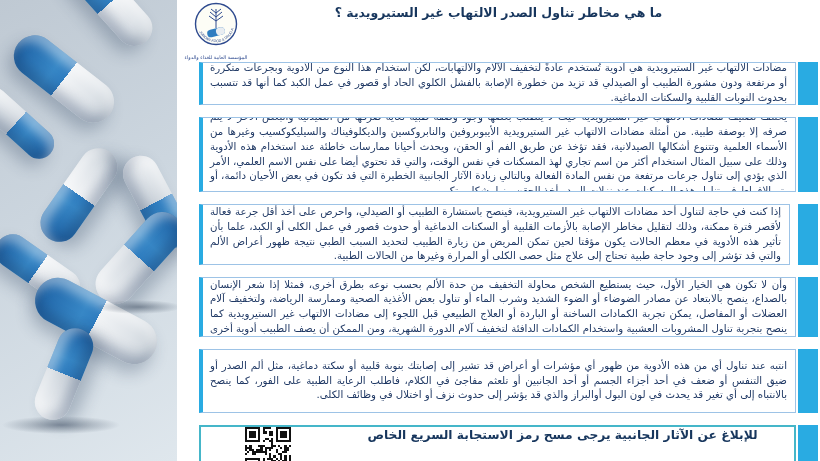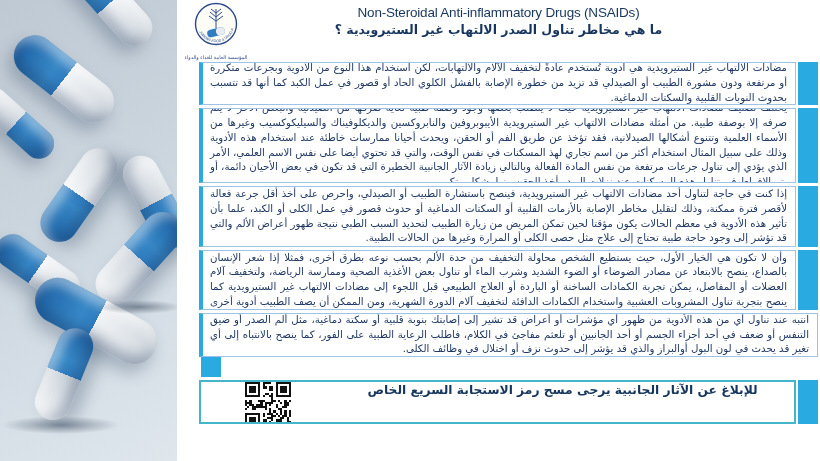--- a/index.html
+++ b/index.html
@@ -23,27 +23,27 @@
            padding:0 2px;}
 
   .hdr{position:relative;height:62px;}
   .logo{position:absolute;left:5px;top:1px;width:64px;height:60px;text-align:center;}
   .logo .cap-txt{font-size:5px;line-height:5px;color:#2e4a8f;direction:rtl;}
   .titles{padding-top:4px;text-align:center;color:#17365d;}
   .t-ar{font-size:13px;font-weight:bold;direction:rtl;line-height:17px;}
   .t-en{font-size:13.5px;letter-spacing:-.2px;font-family:"Liberation Sans",sans-serif;line-height:17px;}
   .t-sub{font-size:12.5px;font-weight:bold;direction:rtl;line-height:18px;}
 
-  .row{display:flex;margin-bottom:3px;padding-left:20px;}
+  .row{display:flex;margin-bottom:12px;padding-left:20px;}
   .rbar{width:20px;background:#29abe2;margin-left:2px;flex:0 0 20px;}
   .pbox{flex:1;background:#fff;border:1px solid #9dc3e6;border-left:4px solid #29abe2;
         display:flex;align-items:center;box-sizing:border-box;overflow:hidden;}
   .ptxt{direction:rtl;text-align:justify;color:#1f3864;font-size:10.2px;line-height:1.44;
         padding:2px 8px 2px 7px;width:100%;box-sizing:border-box;}
-  .h1r{height:43px;} .h2r{height:75px;} .h3r{height:61px;} .h4r{height:60px;} .h5r{height:64px;flex-direction:column;}
+  .h1r{height:43px;} .h2r{height:75px;} .h3r{height:61px;gap:6px;} .h4r{height:60px;} .h5r{height:64px;}
 
   .qrbox{flex:1;background:#fff;border:2px solid #45b6c9;box-sizing:border-box;height:44px;
          display:flex;align-items:flex-start;overflow:hidden;}
   .qr{flex:0 0 46px;height:46px;margin-left:44px;}
   .qrtext{flex:1;direction:rtl;text-align:center;color:#17365d;font-weight:bold;
           font-size:12.3px;line-height:17px;padding-left:40px;}
 </style>
 </head>
 <body>
 
@@ -80,21 +80,20 @@
             <rect x="31" y="27.5" width="9" height="7.5" rx="3.75" fill="#e9edf1"></rect>
           </g>
           <path id="arcdn" d="M13 27 A18.5 18.5 0 0 0 49 27" fill="none"></path>
           <text font-size="3.6" fill="#2e4a8f" font-family="Liberation Sans, sans-serif">
             <textPath href="#arcdn" startOffset="4">JORDAN FOOD &amp; DRUG ADMIN.</textPath>
           </text>
         </svg>
         <div class="cap-txt">المؤسسة العامة للغذاء والدواء</div>
       </div>
       <div class="titles">
-        <div class="t-en">Non-Steroidal Anti-inflammatory Drugs (NSAIDs)</div>
         <div class="t-sub">ما هي مخاطر تناول الصدر الالتهاب غير الستيرويدية ؟</div>
       </div>
     </div>
 
     <div class="row h1r">
       <div class="pbox">
         <div class="ptxt">مضادات الالتهاب غير الستيرويدية هي أدوية تُستخدم عادةً لتخفيف الآلام والالتهابات، لكن استخدام هذا النوع من الأدوية وبجرعات متكررة أو مرتفعة ودون مشورة الطبيب أو الصيدلي قد تزيد من خطورة الإصابة بالفشل الكلوي الحاد أو قصور في عمل الكبد كما أنها قد تتسبب بحدوث النوبات القلبية والسكتات الدماغية.</div>
       </div>
       <div class="rbar"></div>
     </div>

